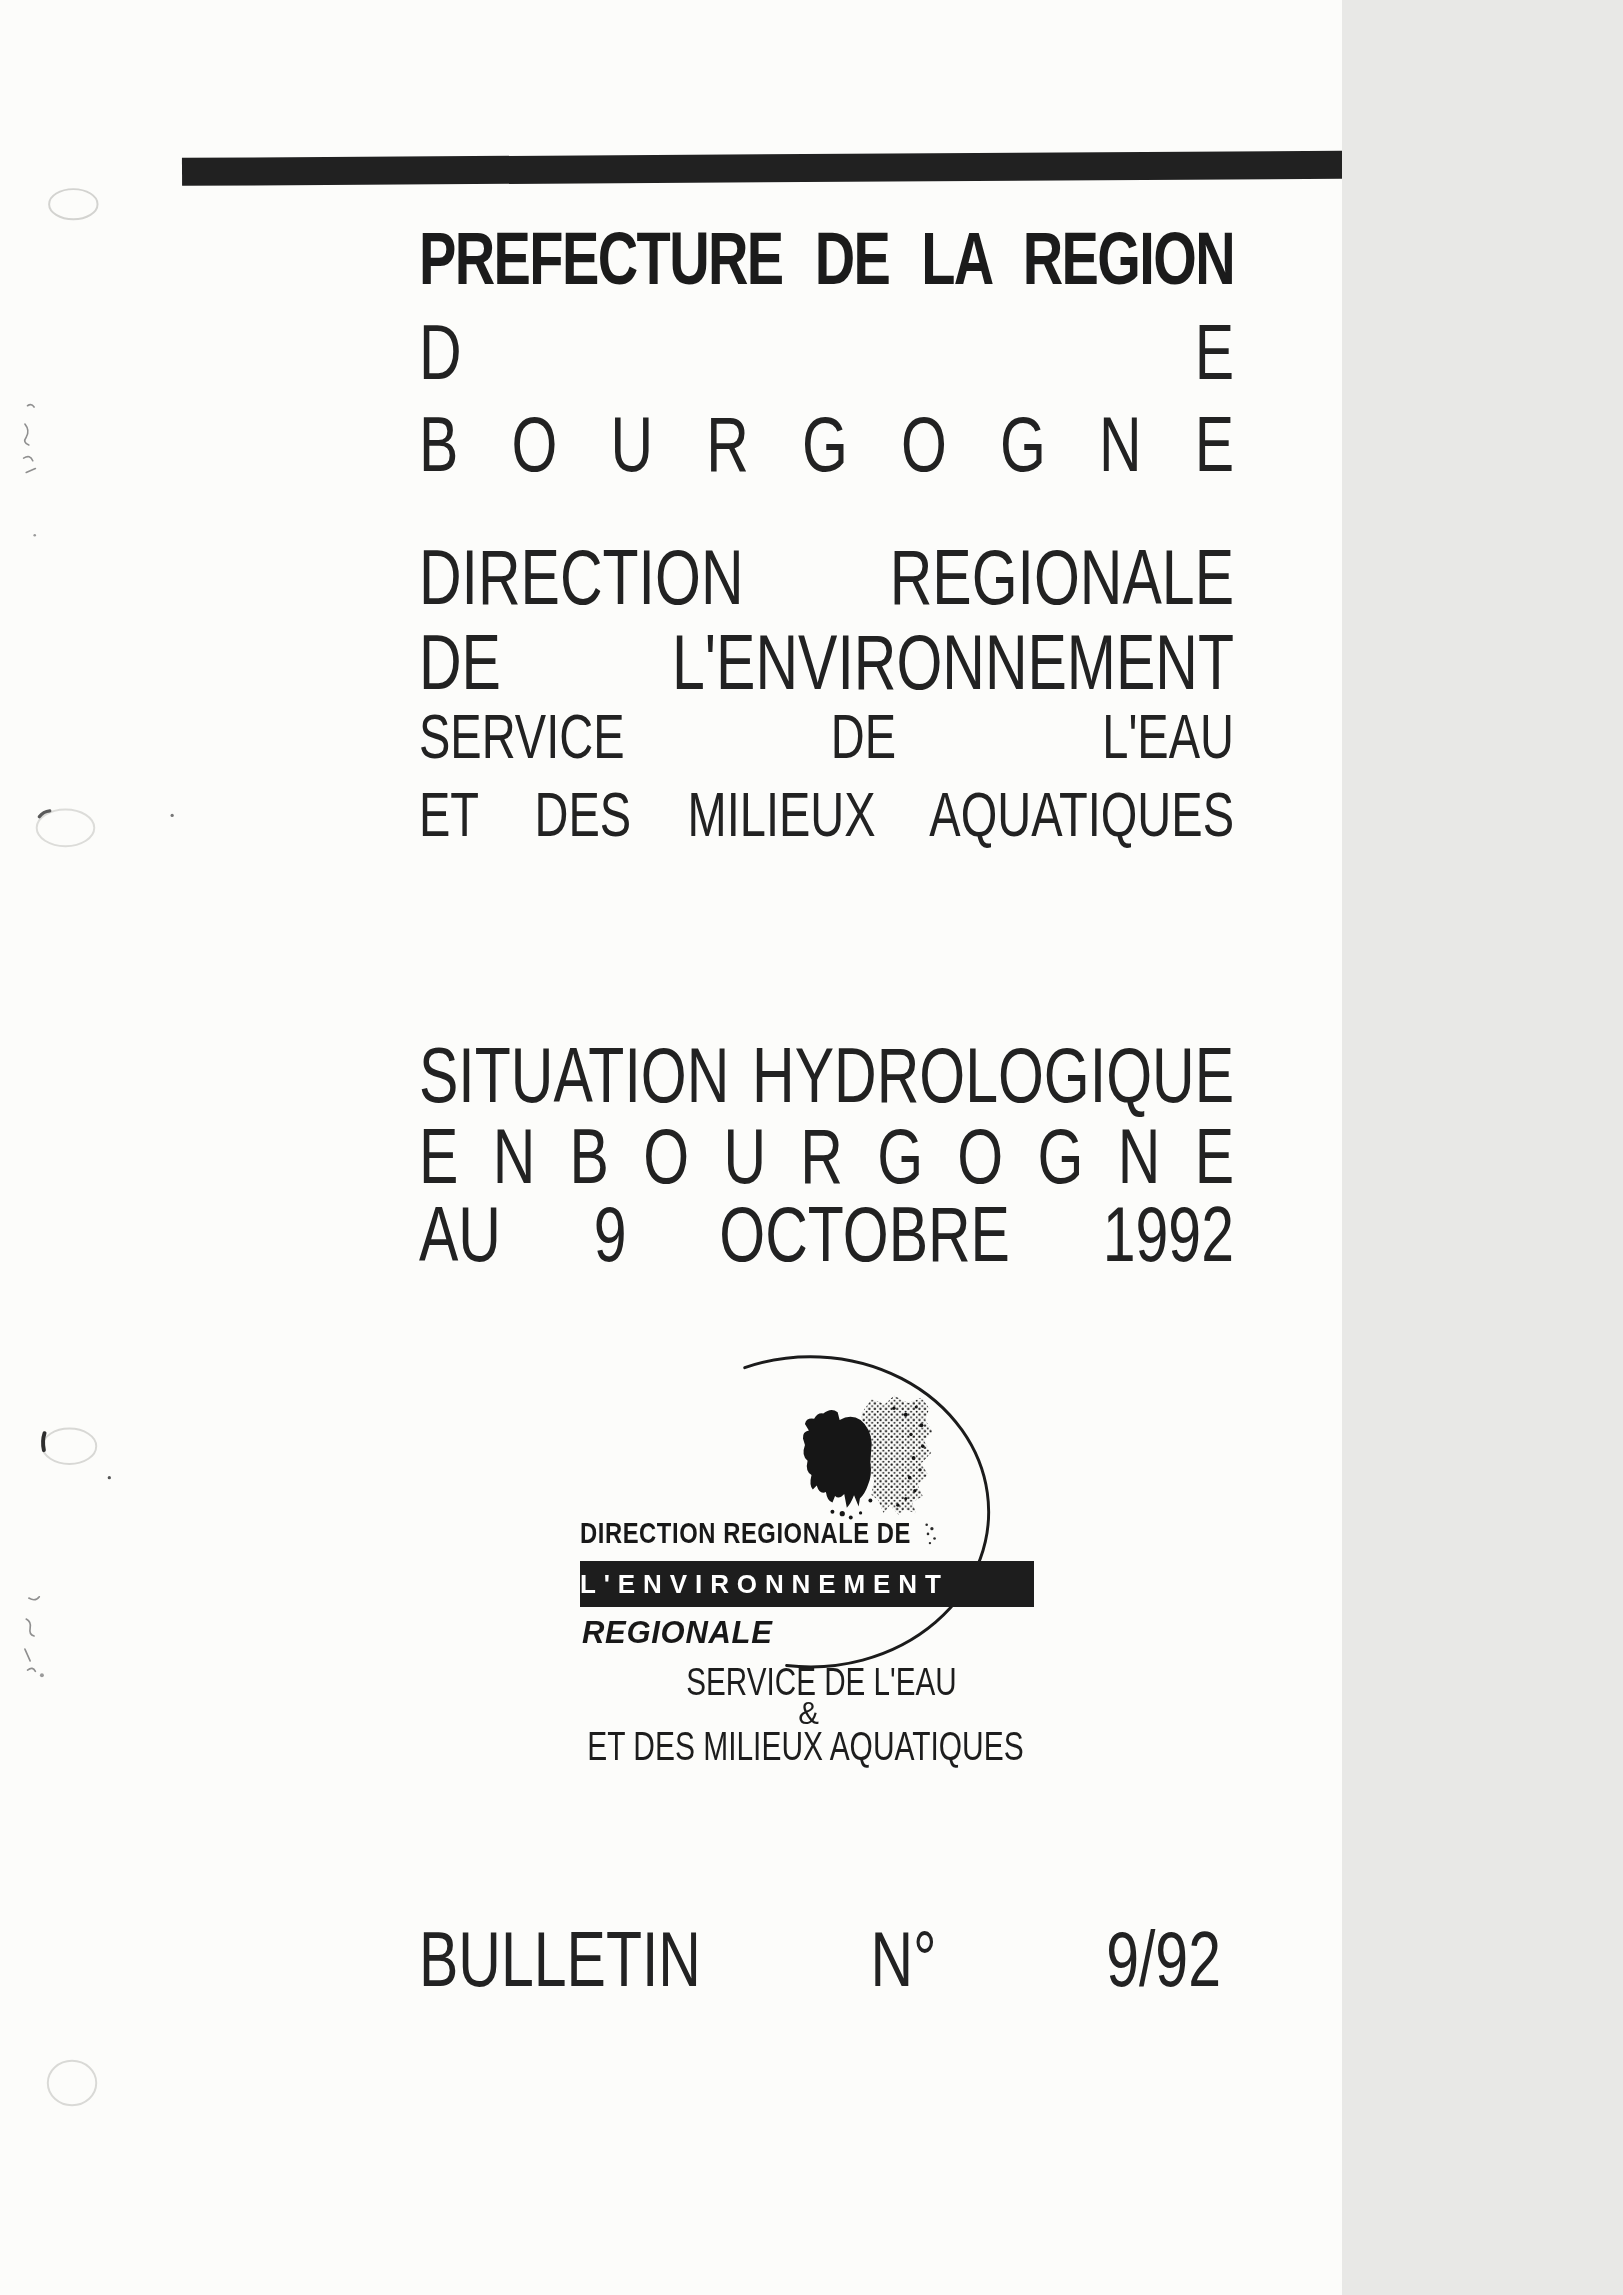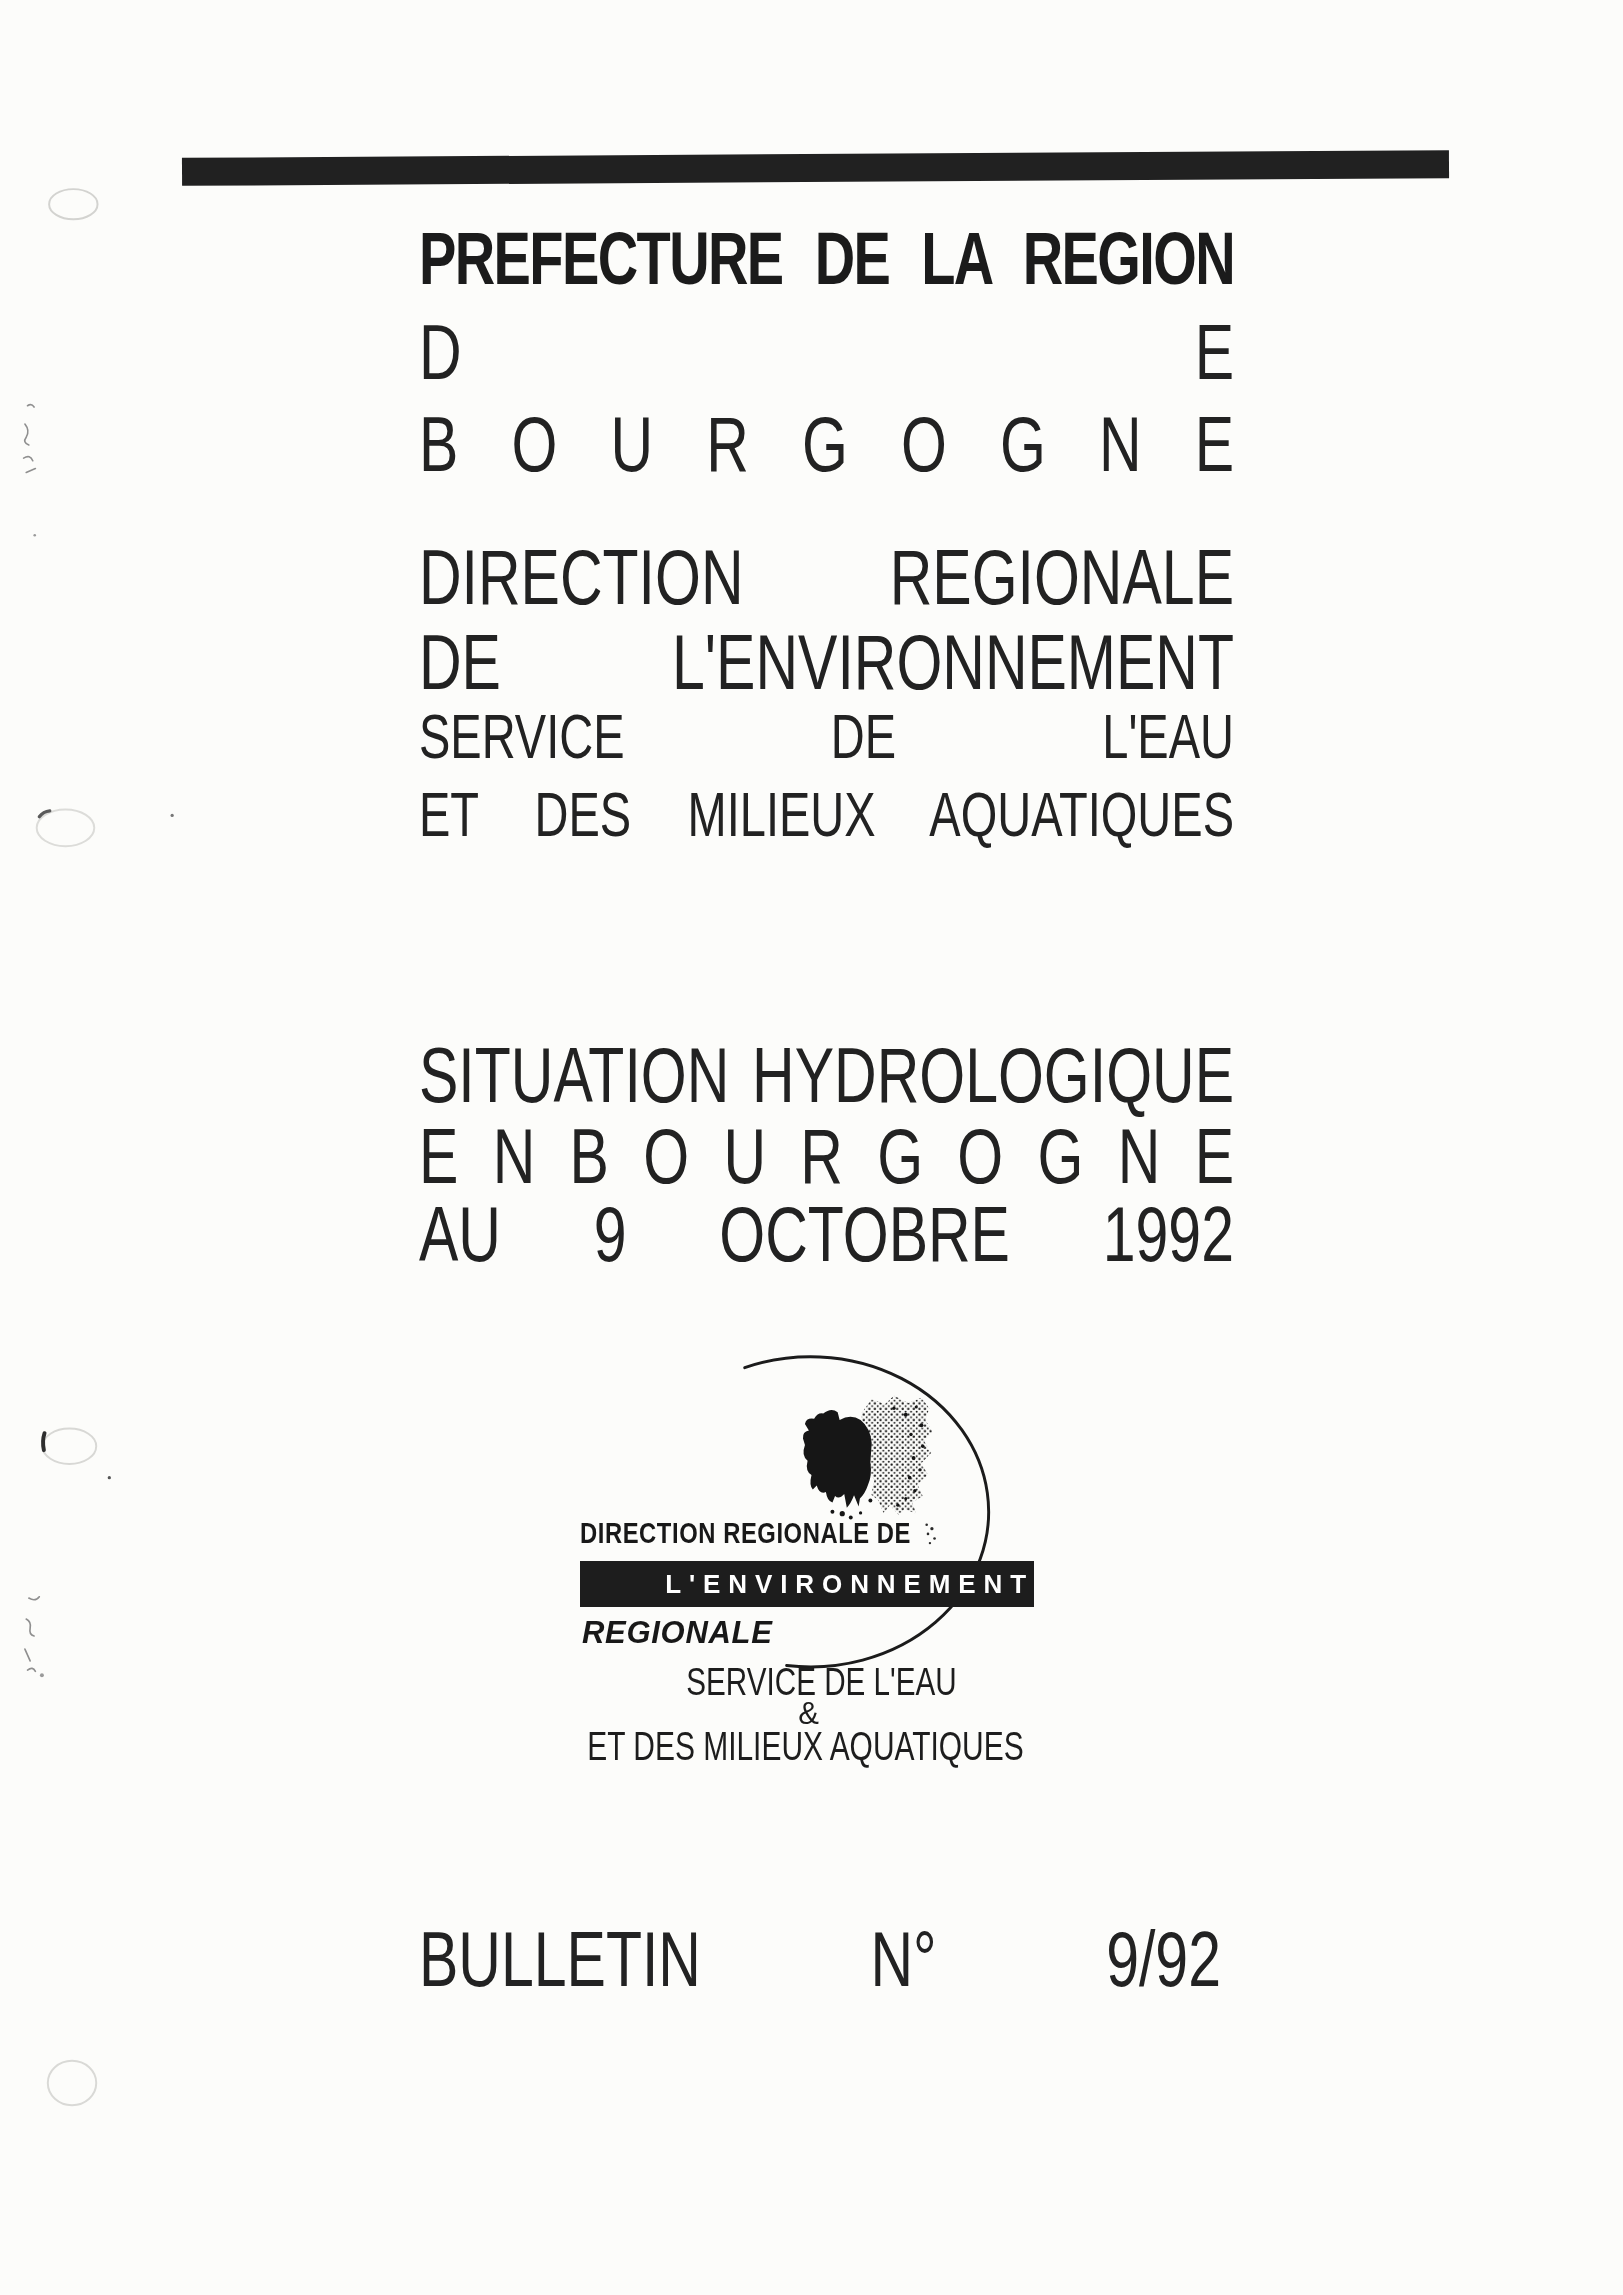--- a/index.html
+++ b/index.html
@@ -1,18 +1,18 @@
 <!DOCTYPE html>
 <html style="font-size:10.5px"><head>
 <meta charset="utf-8">
 <style>
   html,body{margin:0;padding:0;background:#e8e8e6;}
   #page{
     position:relative;
-    width:1623px;height:2295px;
+    width:1342px;height:2295px;
     background:#fcfcfa;
     overflow:hidden;
     font-family:"Liberation Sans", sans-serif;
     color:#1f1f1f;
   }
   
   .jline{
     position:absolute;
     left:419px;width:815px;
     line-height:1;
@@ -36,21 +36,21 @@
   
   .logo-dir{
     position:absolute;left:580px;top:1517px;
     font-size:29px;font-weight:700;letter-spacing:0.7px;
     color:#181818;white-space:nowrap;
     transform:scaleX(0.82);transform-origin:0 50%;
   }
   .logo-banner{
     position:absolute;left:580px;top:1561px;width:454px;height:46px;
     background:#1d1d1d;
-    text-align:right;
+    text-align:left;
   }
   .logo-banner span{
     display:block;
     line-height:46px;
     font-size:26px;font-weight:700;letter-spacing:7.9px;
     color:#ffffff;white-space:nowrap;
   }
   .logo-region{
     position:absolute;left:582px;top:1615px;
     font-size:31px;font-weight:700;font-style:italic;letter-spacing:0.7px;

